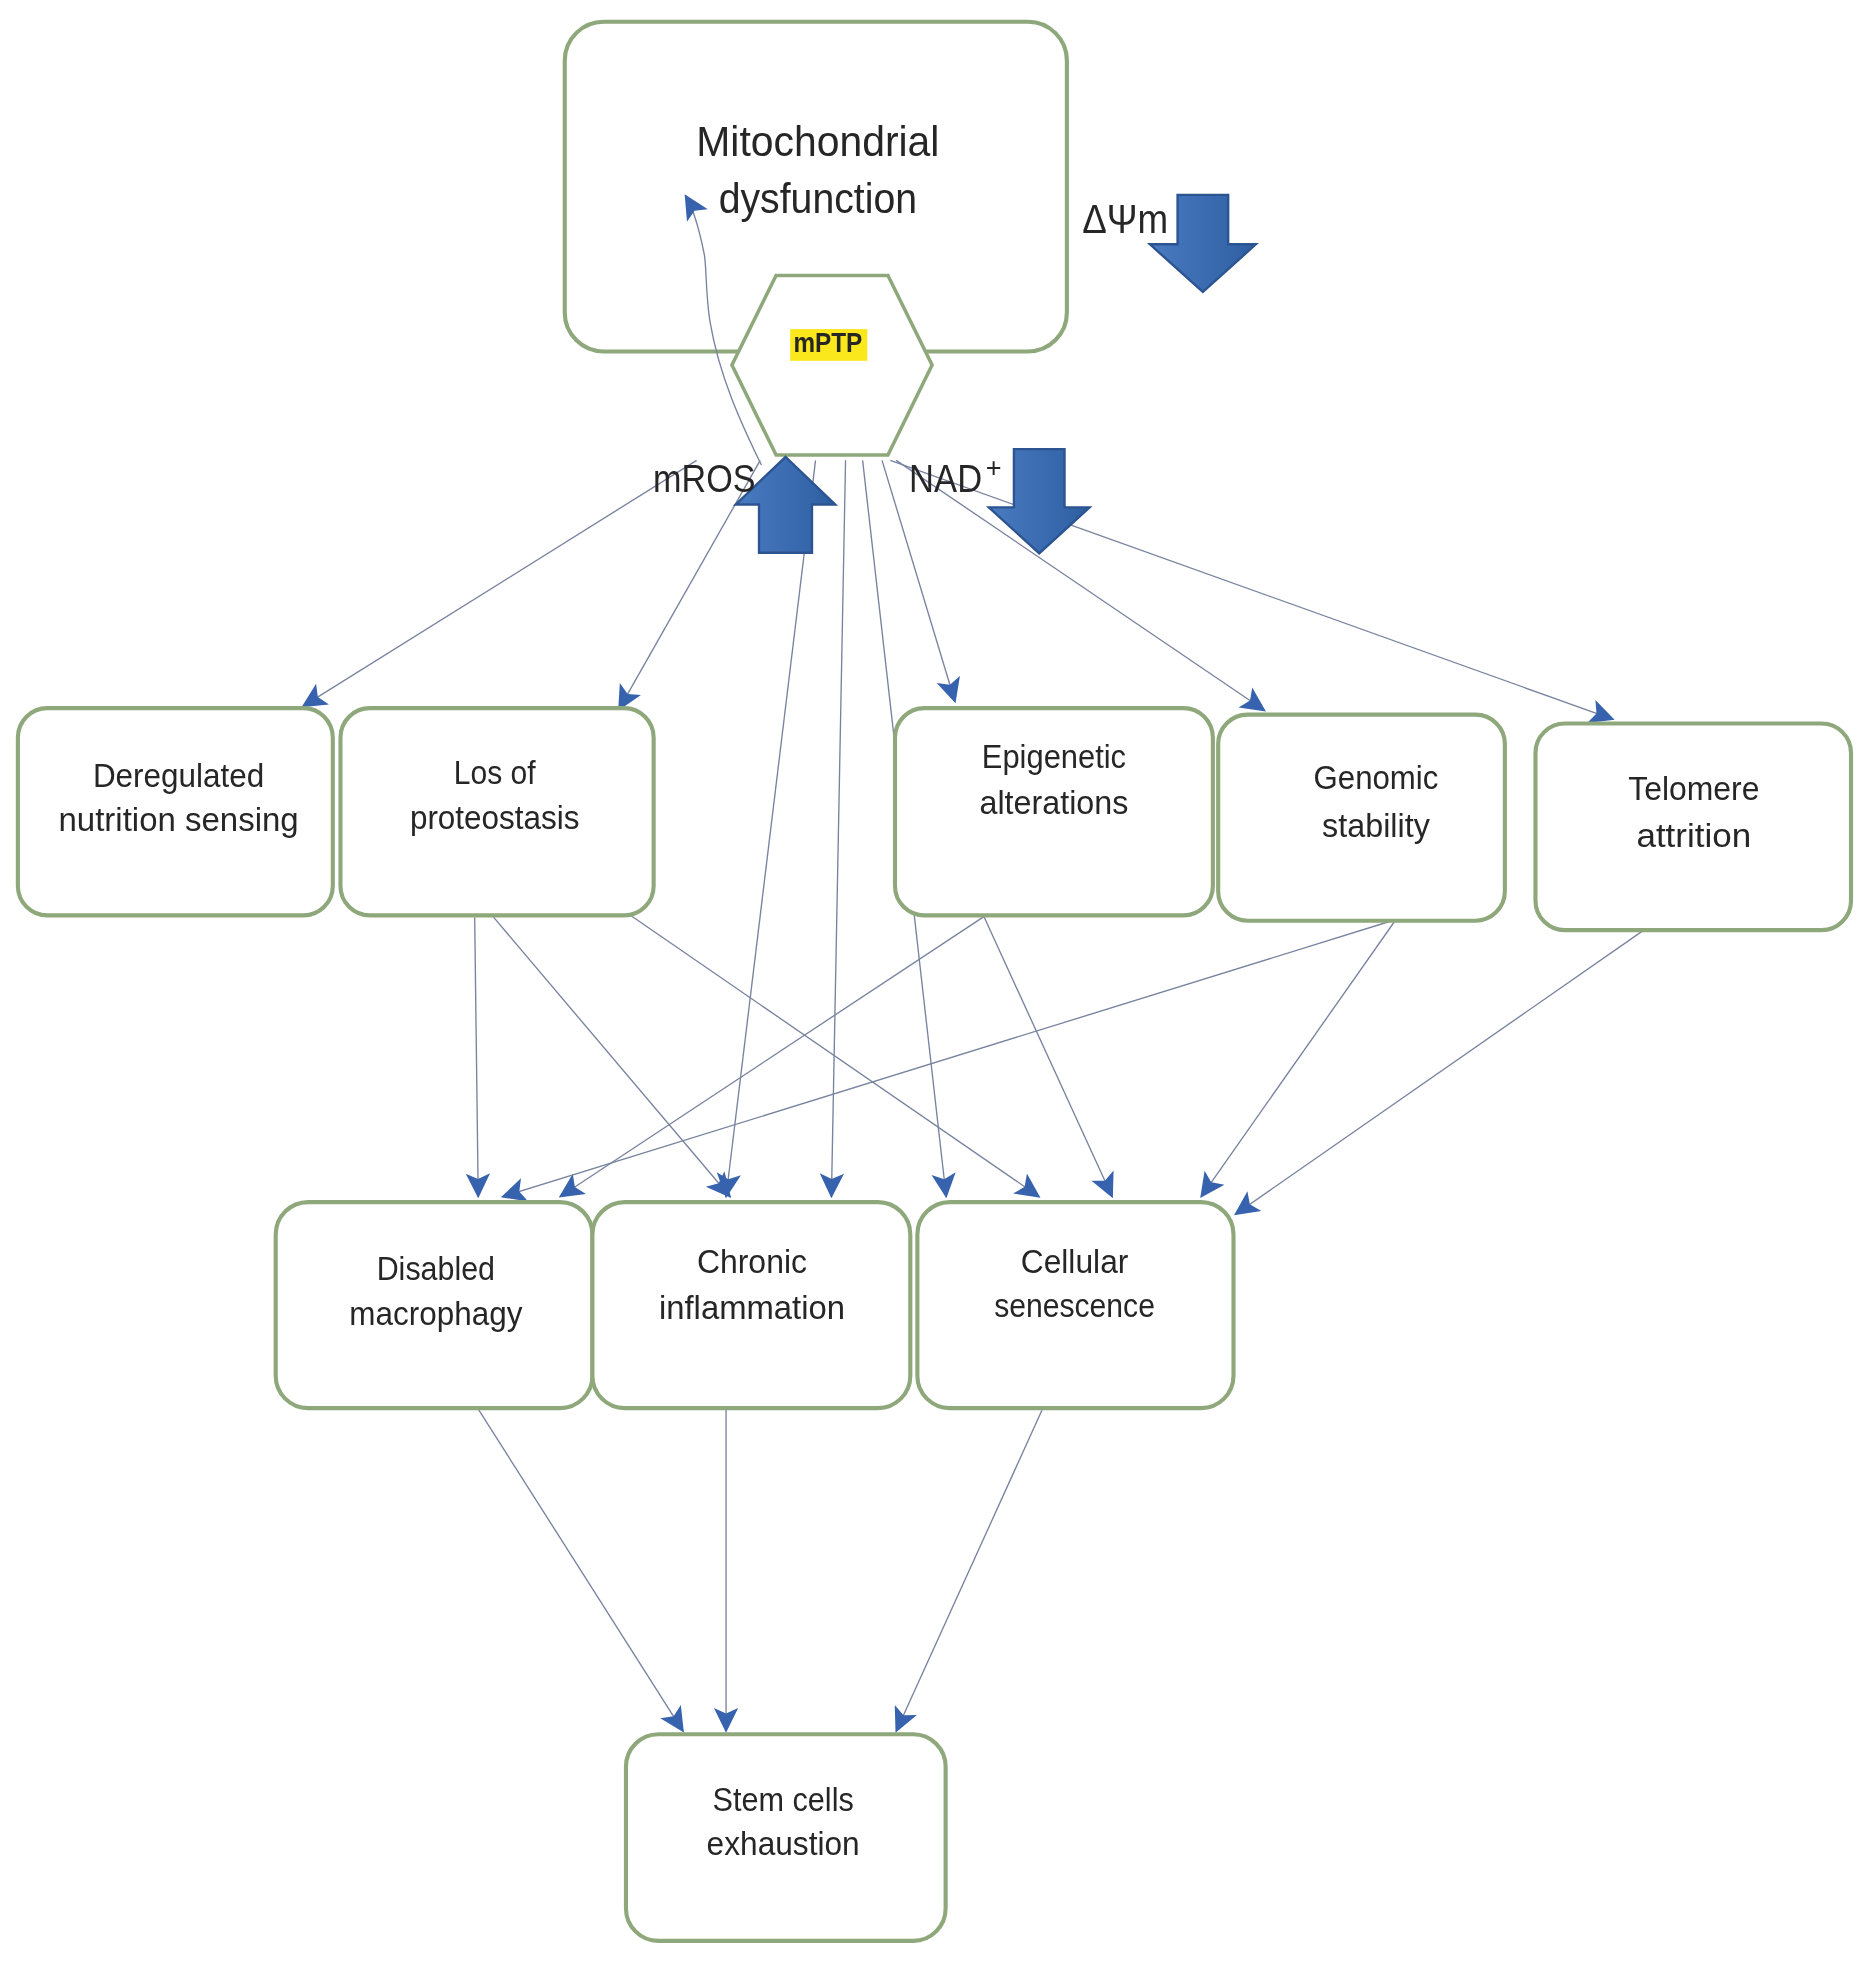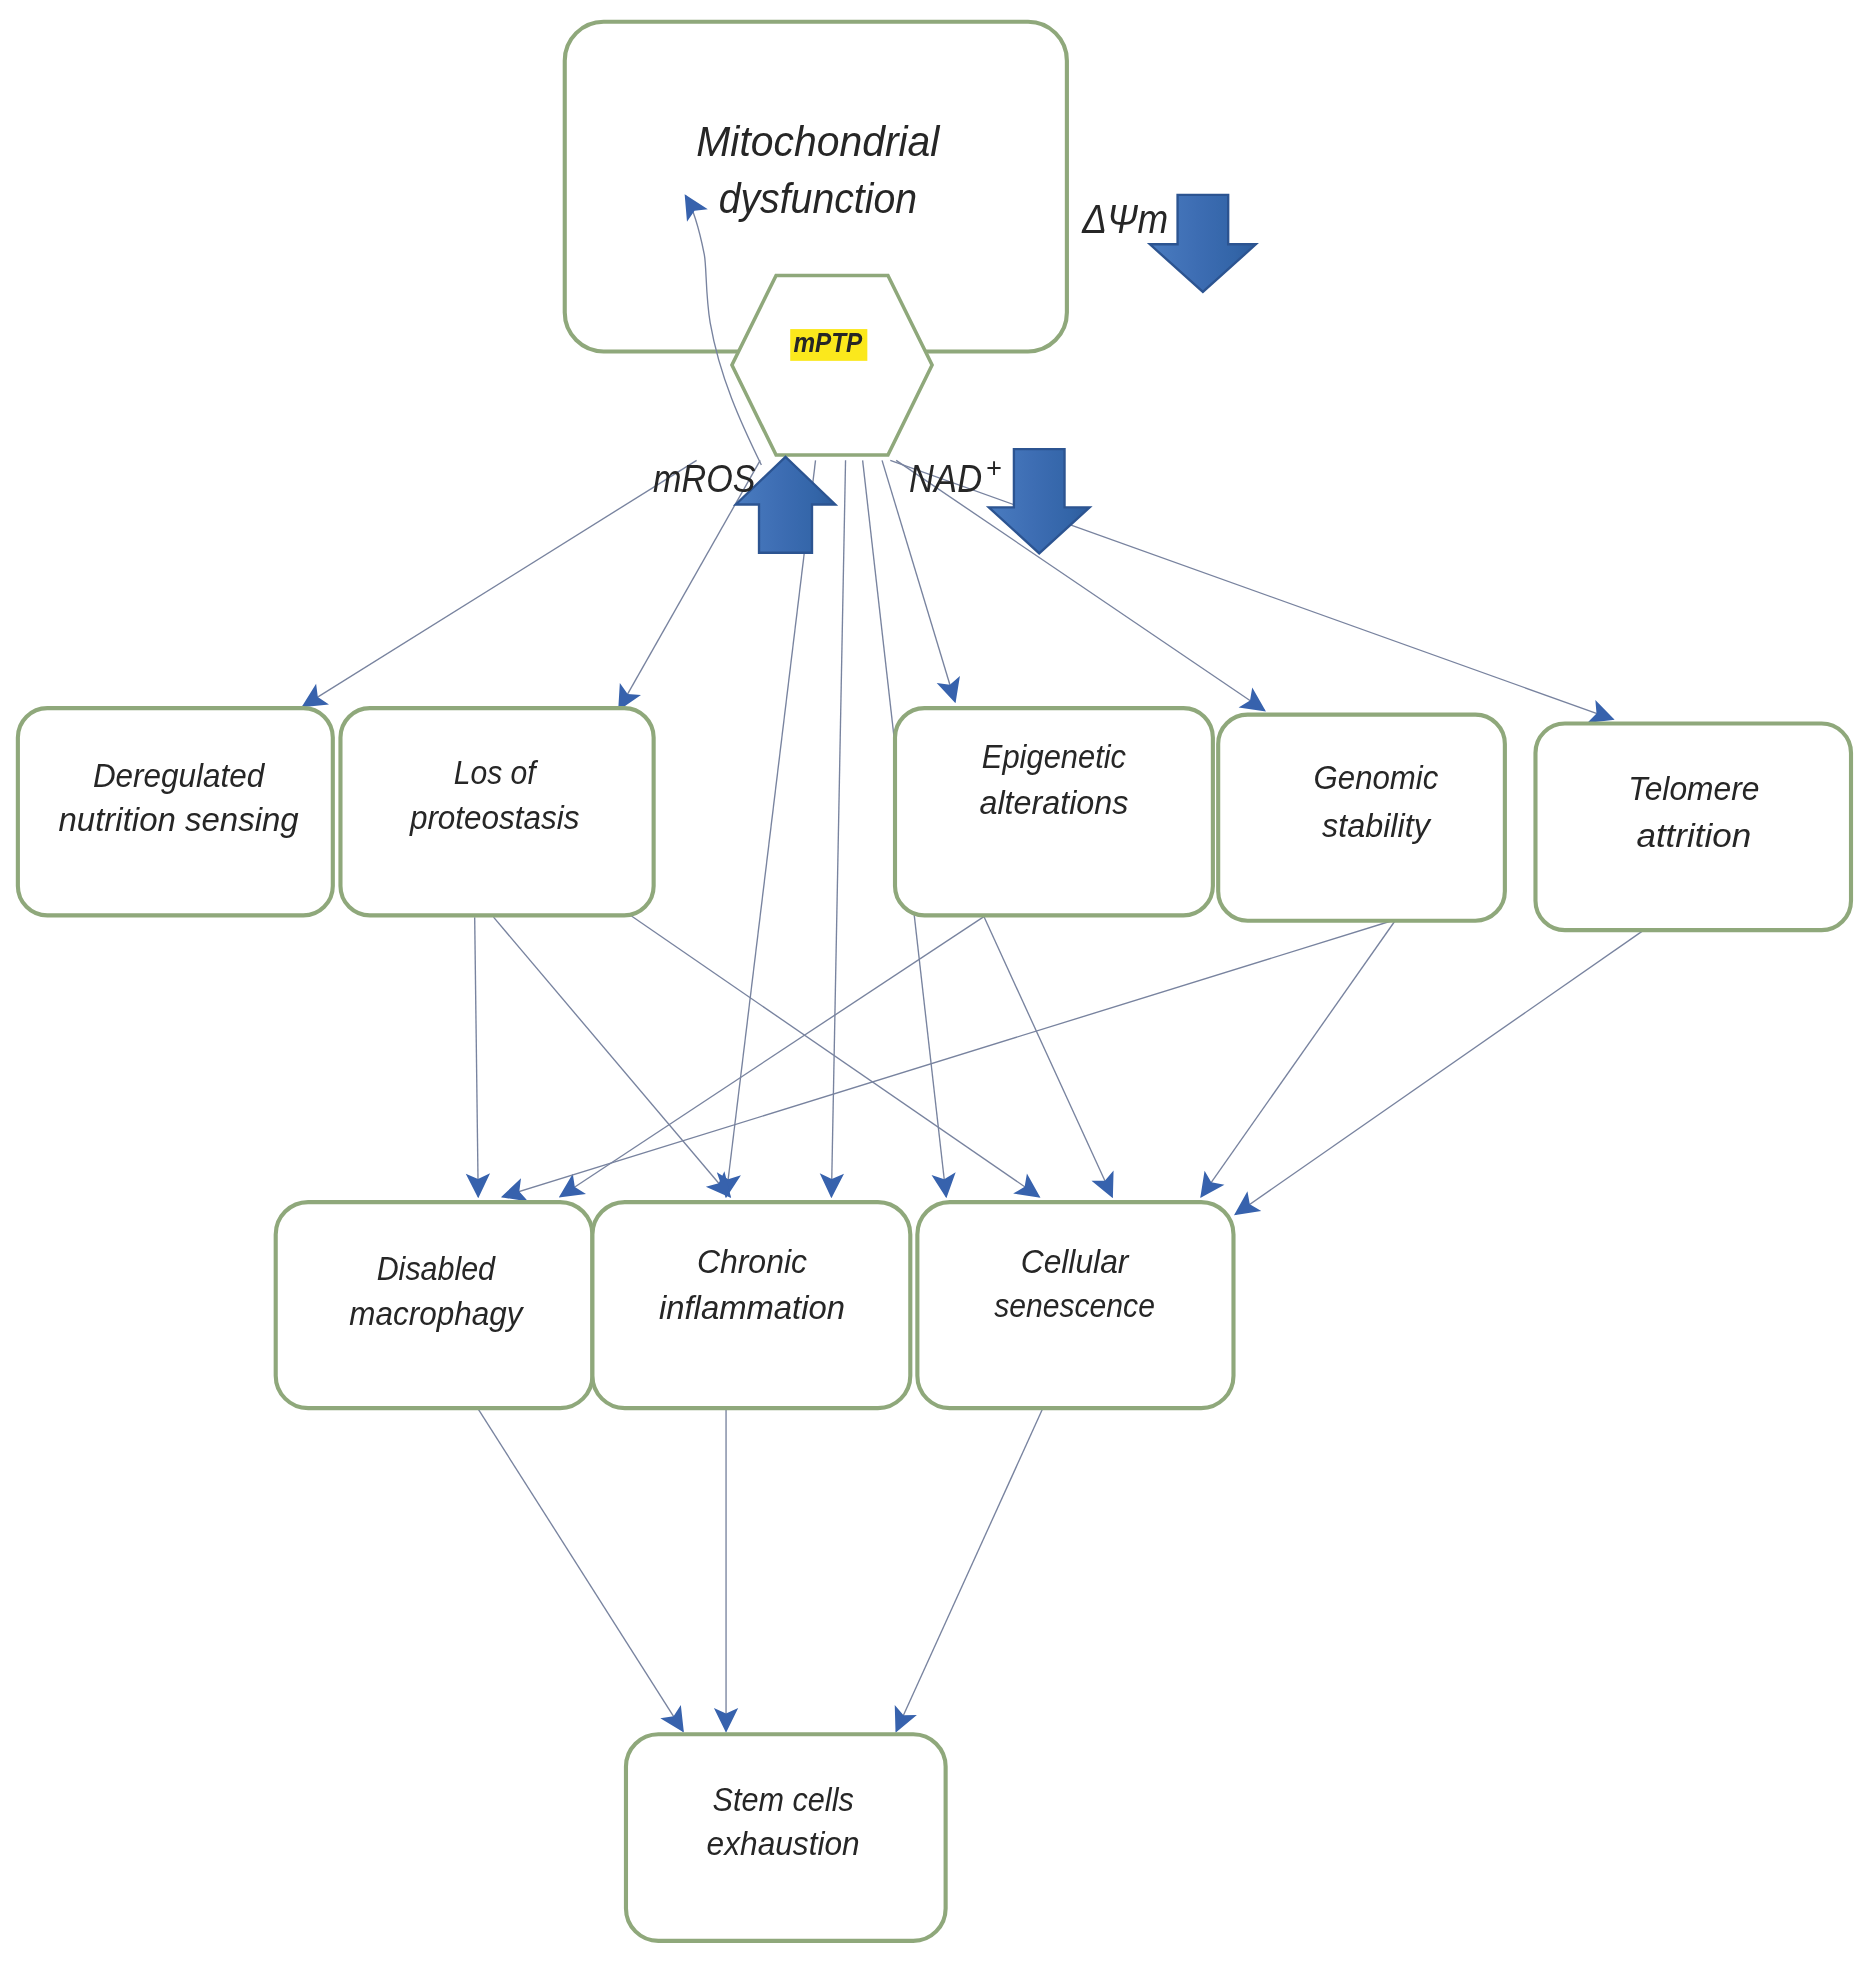--- a/index.html
+++ b/index.html
@@ -1,19 +1,19 @@
 <!DOCTYPE html>
 <html style="font-size:9.4px"><head>
 <meta charset="utf-8">
 <title>Mitochondrial dysfunction and the hallmarks of aging</title>
 <style>
   html,body{margin:0;padding:0;background:#ffffff;}
   body{width:1873px;height:1965px;overflow:hidden;
        font-family:"Liberation Sans",sans-serif;}
-  #stage{position:relative;width:1585px;height:1965px;background:#ffffff;font-style:italic;}
+  #stage{position:relative;width:1585px;height:1965px;background:#ffffff;}
   svg#diagram{position:absolute;left:0;top:0;width:1873px;height:1965px;display:block;}
   .nodebox{fill:#ffffff;stroke:#8fa87b;stroke-width:7;}
   .nodehex{fill:#ffffff;stroke:#8fa87b;stroke-width:6;}
   .conn{stroke:#78839f;stroke-width:2.3;fill:none;}
   .blockarrow{fill:url(#bgv);stroke:#2c5491;stroke-width:4;stroke-linejoin:miter;}
   .hl{fill:#fbe81c;}
   text{font-family:"Liberation Sans",sans-serif;}
   .lbl{fill:#262626;text-anchor:middle;}
   .annot{fill:#262626;text-anchor:start;}
 </style>

